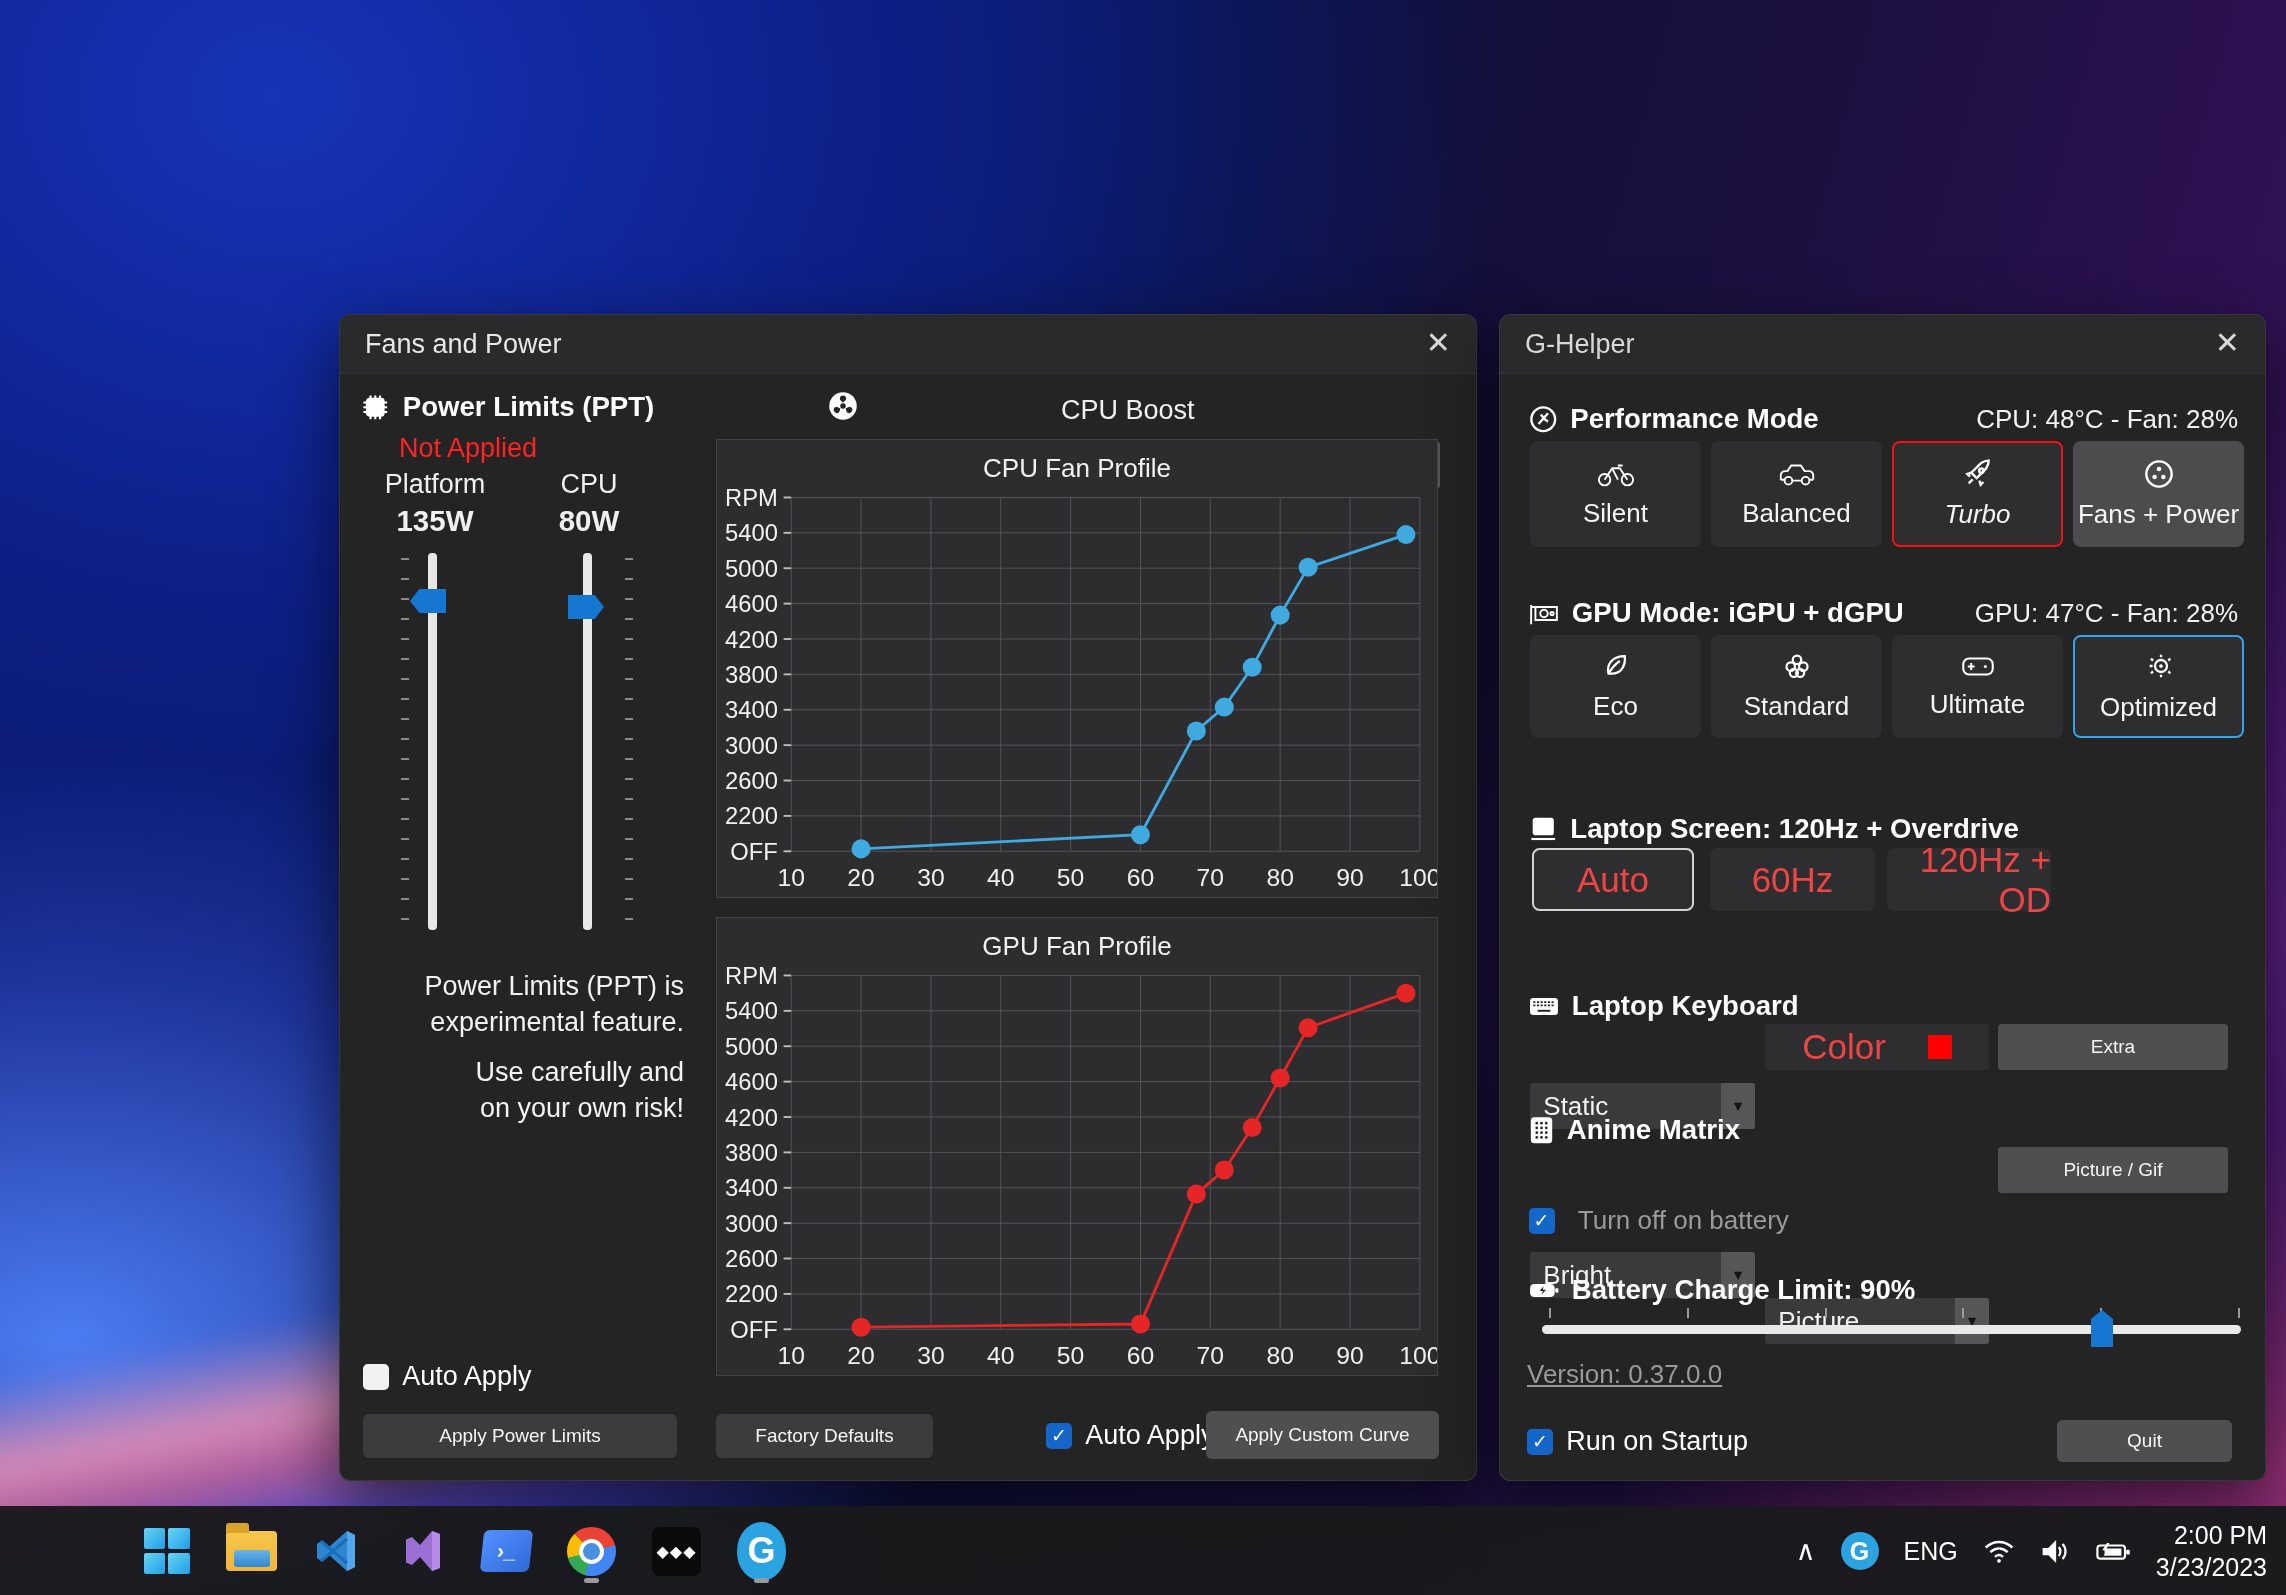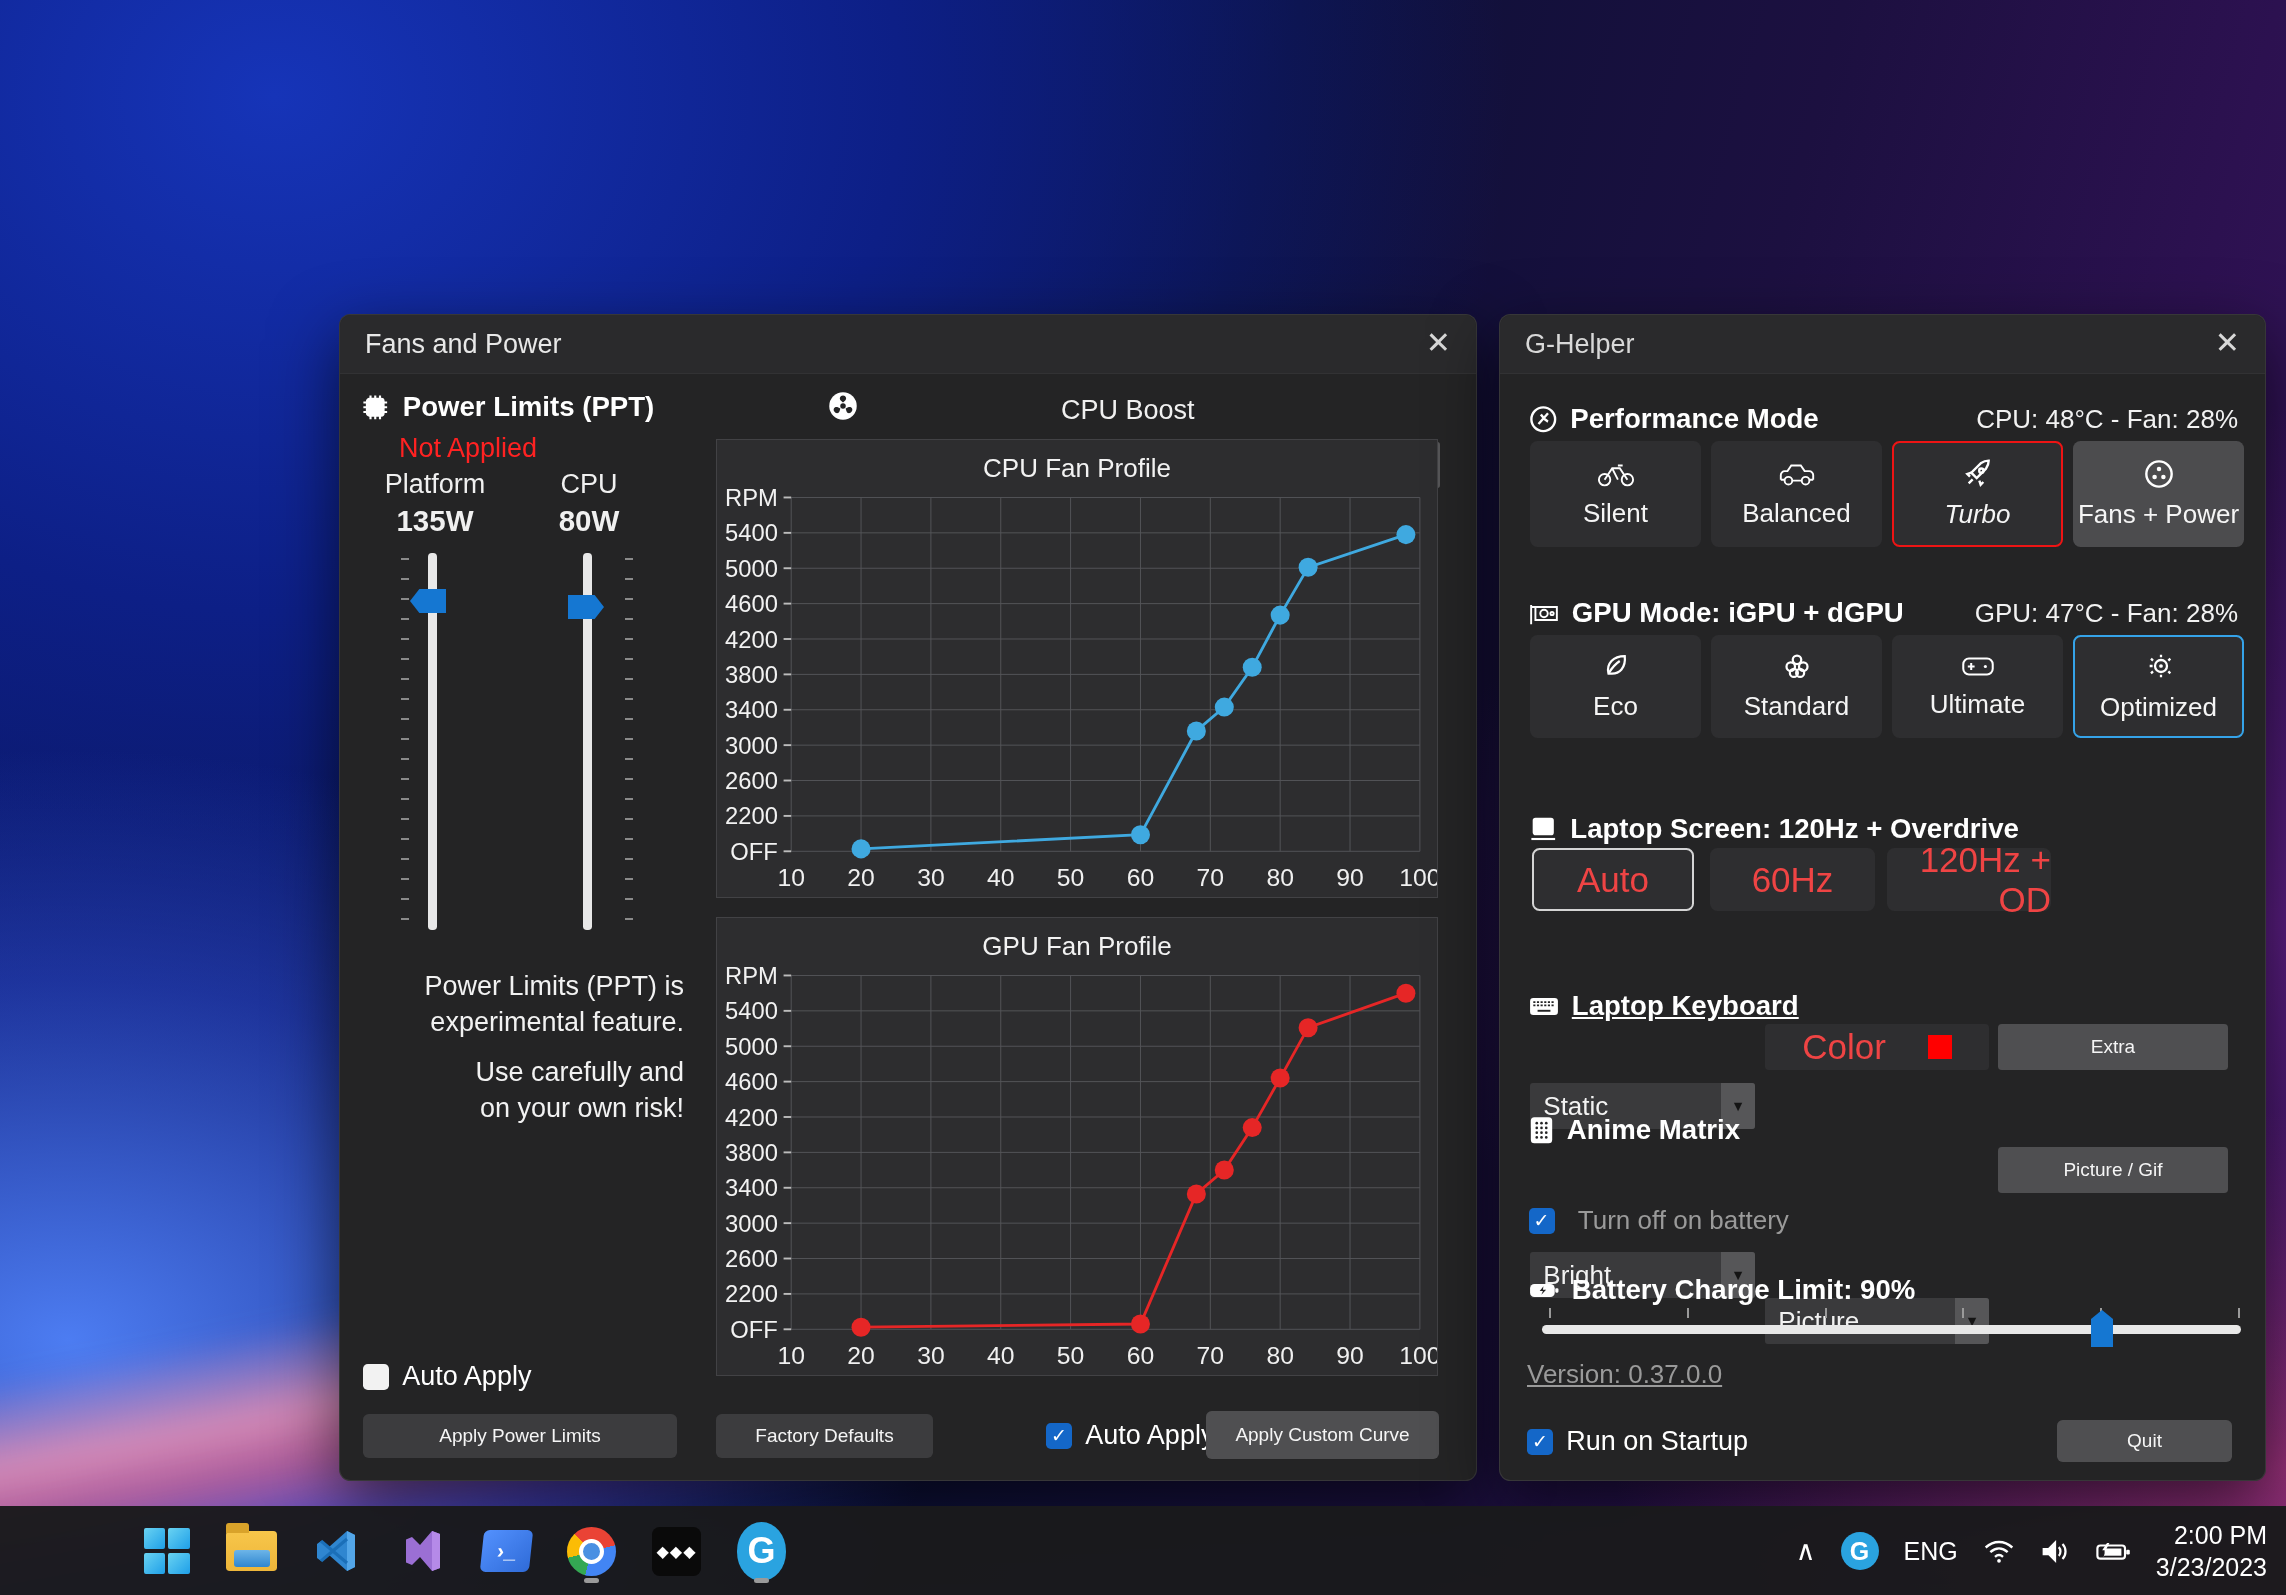--- a/index.html
+++ b/index.html
@@ -458,21 +458,21 @@
         <rect x="4" y="2" width="16" height="13" rx="1.5" fill="#fff"></rect>
           <path d="M2 19h20"></path>
       </svg>
     </span>
     <span>Laptop Screen: 120Hz + Overdrive</span>
   </div>
   <div class="abs pill-btn selected" style="left:32px; top:533px; width:162px; height:63px;">Auto</div>
   <div class="abs pill-btn" style="left:210px; top:533px; width:165px; height:63px;">60Hz</div>
   <div class="abs pill-btn" style="left:387px; top:533px; width:164px; height:63px;">120Hz + OD</div>
 
-  <div class="abs sec-header" style="left:28.5px; top:675px;text-decoration:underline;">
+  <div class="abs sec-header" style="left:28.5px; top:675px;">
     <span class="icon">
       <svg width="30" height="23" viewBox="0 0 28 18" fill="none">
         <rect x="1" y="1" width="26" height="16" rx="3" fill="#fff"></rect>
         <path d="M4 5h20M4 8h20" stroke="#242425" stroke-width="1.6" stroke-dasharray="2 1.4"></path>
         <path d="M8 13h12" stroke="#242425" stroke-width="1.8"></path>
       </svg>
     </span>
     <span>Laptop Keyboard</span>
   </div>
   <div class="abs select" style="left:30px; top:709px; width:225px; height:46px;">

